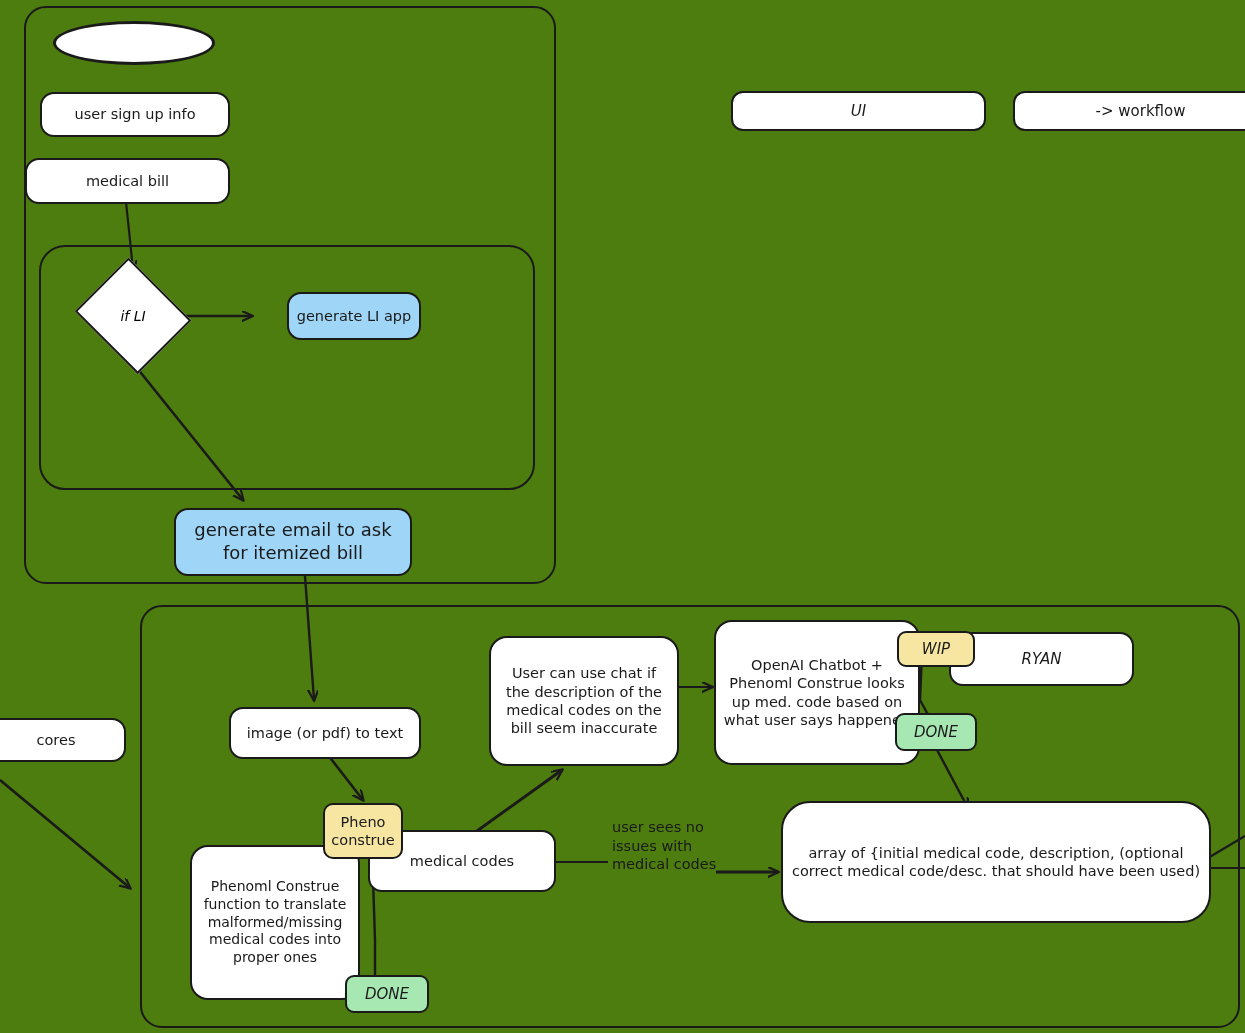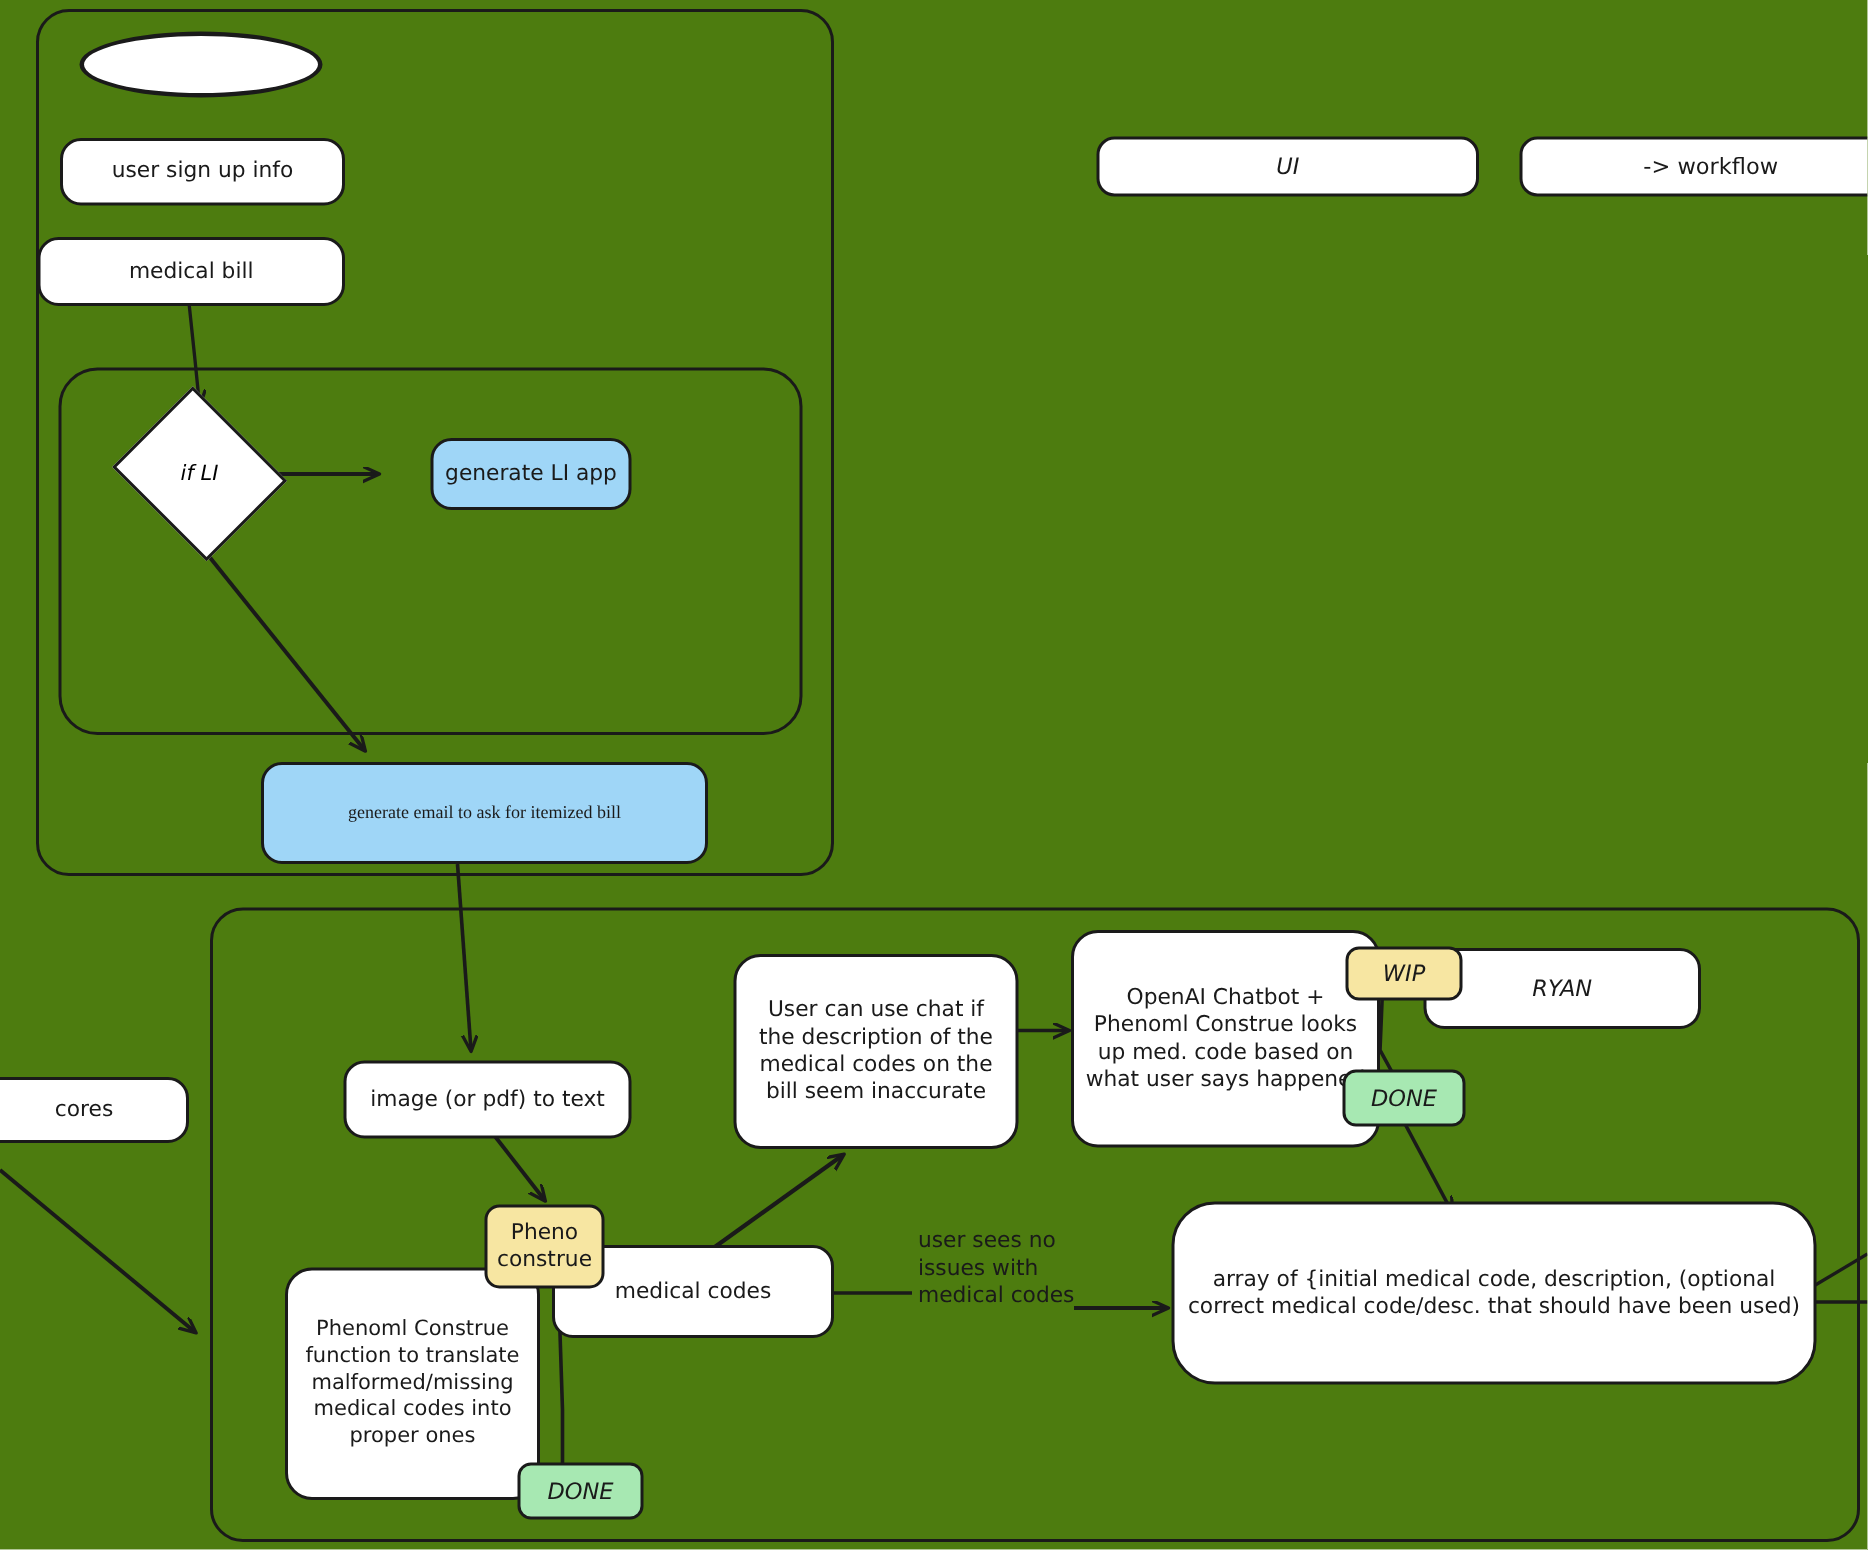--- a/index.html
+++ b/index.html
@@ -149,21 +149,21 @@
 
   <div class="diamond" style="left:70px; top:262px; width:126px; height:108px; font-size:14px;text-align:center;">
     <div class="dshape"></div>
     <span class="dlabel italic">if LI</span>
   </div>
 
   <div class="node blue" style="left:259px; top:292px; width:134px; height:48px; font-size:14.5px;margin-left:28px;">
     <span>generate LI app</span>
   </div>
 
-  <div class="node blue" style="left:174px; top:508px; width:298px; height:68px; font-size:12px; padding:4px 14px;font-family:Liberation Serif, serif;">
+  <div class="node blue" style="left:174px; top:508px; width:238px; height:68px; font-size:18px; padding:4px 14px;">
     <span>generate email to ask for itemized bill</span>
   </div>
 
   <div class="node" style="left:731px; top:91px; width:255px; height:40px; font-size:15px; border-radius:12px;">
     <span class="italic">UI</span>
   </div>
 
   <div class="node" style="left:1013px; top:91px; width:255px; height:40px; font-size:15px; border-radius:12px;">
     <span>-&gt; workflow</span>
   </div>

